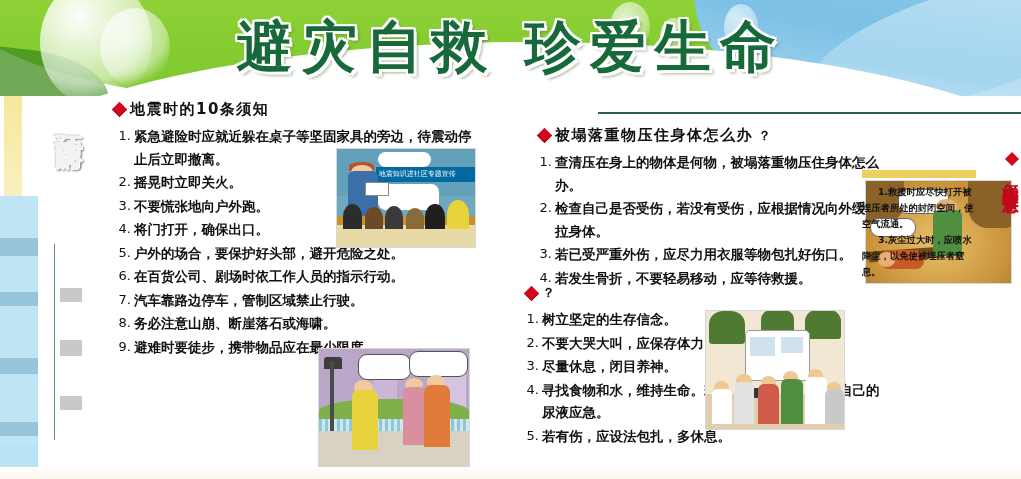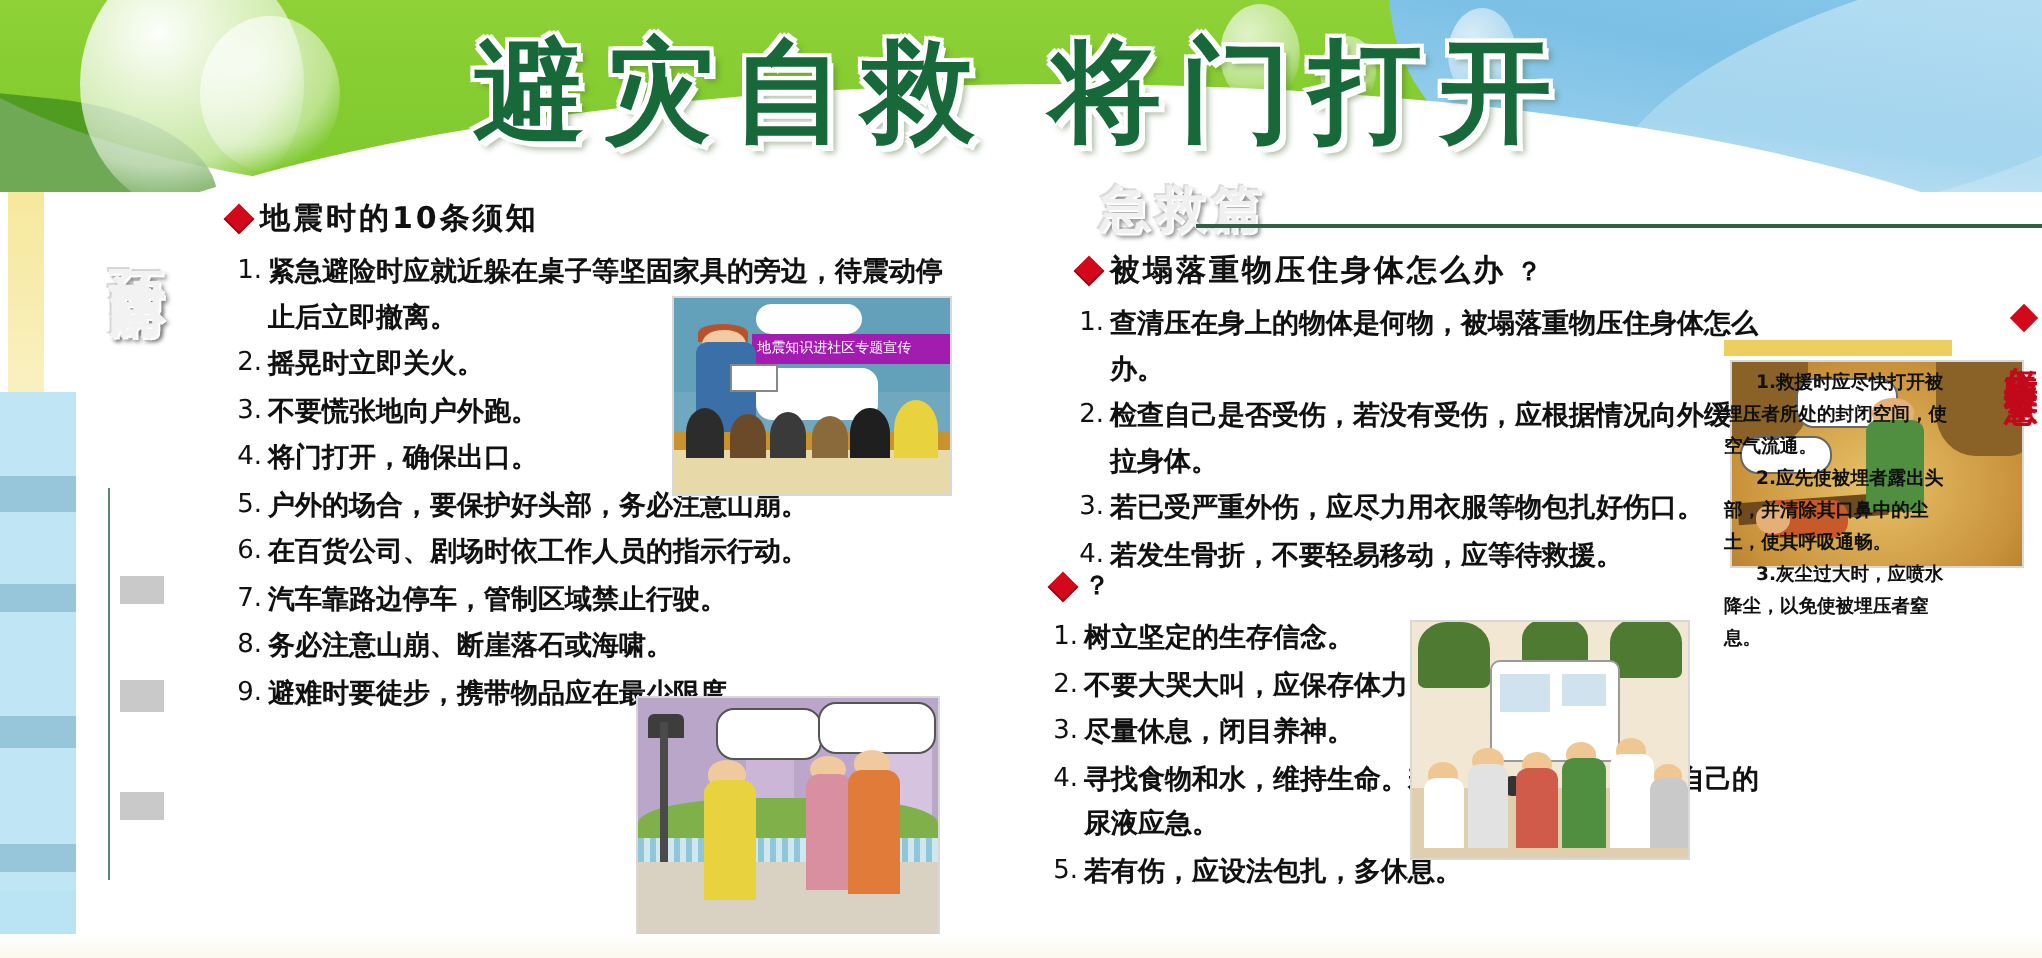--- a/index.html
+++ b/index.html
@@ -135,21 +135,21 @@
   }
   #jj-rule{position:absolute;left:98px;top:24px;width:425px;height:2px;background:#2f5f45;}
 
   
   .ill{position:absolute;border:1px solid #d8d8d8;overflow:hidden;}
 
   
   #ill-lecture{left:226px;top:48px;width:138px;height:98px;}
   #ill-lecture .sky{position:absolute;inset:0;background:#6fa8bf;}
   #ill-lecture .wall{position:absolute;left:0;top:0;width:100%;height:48%;background:#63a0ba;}
-  #ill-lecture .banner{position:absolute;left:28%;top:18%;width:72%;height:15px;background:#a21caf;}
+  #ill-lecture .banner{position:absolute;left:28%;top:18%;width:72%;height:15px;background:#0369a1;}
   #ill-lecture .banner i{position:absolute;left:3px;top:1px;font-style:normal;color:#fff;font-size:7px;line-height:13px;white-space:nowrap;}
   #ill-lecture .bub{position:absolute;background:#fff;border-radius:8px;}
   #ill-lecture .bubA{left:30%;top:3%;width:38%;height:15%;}
   #ill-lecture .bubB{left:30%;top:36%;width:44%;height:26%;}
   #ill-lecture .teacher{position:absolute;left:8%;top:22%;width:22%;height:48%;background:#3b6fa8;border-radius:6px 6px 0 0;}
   #ill-lecture .thead{position:absolute;left:10%;top:16%;width:16%;height:15%;background:#f2c9a0;border-radius:50%;}
   #ill-lecture .thair{position:absolute;left:9%;top:13%;width:18%;height:9%;background:#b8522a;border-radius:50% 50% 0 0;}
   #ill-lecture .book{position:absolute;left:20%;top:34%;width:16%;height:12%;background:#fff;border:1px solid #888;}
   #ill-lecture .desk{position:absolute;left:0;bottom:22%;width:100%;height:10%;background:#c8922f;}
   #ill-lecture .floor{position:absolute;left:0;bottom:0;width:100%;height:22%;background:#e8d9a8;}
@@ -236,21 +236,21 @@
     <div class="b-green2"></div>
     <div class="b-blue"></div>
     <div class="b-blue2"></div>
     <div class="b-darkwedge"></div>
     <div class="bubble bub1"></div>
     <div class="bubble bub2"></div>
     <div class="bubble bub3"></div>
     <div class="bubble bub4"></div>
     <div class="bubble bub5"></div>
     <div class="b-white-sweep"></div>
-    <div id="banner-title">避灾自救 将门打开</div>
+    <div id="banner-title">避灾自救 珍爱生命</div>
   </div>
 
   <div id="rail">
     <div class="rail-yellow"></div>
     <div class="rail-bluebox"></div>
     <div class="rail-band rb1"></div>
     <div class="rail-band rb2"></div>
     <div class="rail-band rb3"></div>
     <div class="rail-band rb4"></div>
     <div class="rail-grayband rg1"></div>
@@ -302,21 +302,21 @@
       <li>
           <span class="num">3.</span>
           <span class="txt" style="width:215px">不要慌张地向户外跑。</span>
         </li>
       <li>
           <span class="num">4.</span>
           <span class="txt" style="width:215px">将门打开，确保出口。</span>
         </li>
       <li>
           <span class="num">5.</span>
-          <span class="txt" style="width:330px">户外的场合，要保护好头部，务必注意山崩。</span>
+          <span class="txt" style="width:330px">户外的场合，要保护好头部，避开危险之处。</span>
         </li>
       <li>
           <span class="num">6.</span>
           <span class="txt" style="width:340px">在百货公司、剧场时依工作人员的指示行动。</span>
         </li>
       <li>
           <span class="num">7.</span>
           <span class="txt" style="width:340px">汽车靠路边停车，管制区域禁止行驶。</span>
         </li>
       <li>
@@ -345,23 +345,20 @@
       <div class="pA"></div>
       <div class="pBh"></div>
       <div class="pB"></div>
       <div class="pCh"></div>
       <div class="pC"></div>
     </div>
   </div>
 
   <div id="col-right">
 
-    <div id="jj-wrap">
-      <div id="jj-title">急救篇</div>
-    </div>
     <div id="jj-rule"></div>
 
     <div style="position:absolute;left:35px;top:38px;width:360px;">
       <div class="sec-head">
         <span class="diamond"></span>
         <span>被塌落重物压住身体怎么办</span>
         <span class="qm">？</span>
       </div>
       <ol class="list">
         <li>
@@ -450,20 +447,19 @@
       <div class="phead" style="left:88%;bottom:30%;width:10%;height:10%;"></div>
       <div class="person" style="left:86%;width:14%;height:30%;background:#c9c9c9;"></div>
     </div>
   </div>
 
   <div id="col-far">
     <div class="fr-topbar"></div>
     <div class="fr-diamond"></div>
     <div id="fr-text">
       <p>1.救援时应尽快打开被埋压者所处的封闭空间，使空气流通。</p>
-      <p>2.应先使被埋者露出头部，并清除其口鼻中的尘土，使其呼吸通畅。</p>
       <p>3.灰尘过大时，应喷水降尘，以免使被埋压者窒息。</p>
     </div>
     <div id="fr-vertical">怎样防止被埋者窒息？</div>
   </div>
 
   <div class="bottom-fade"></div>
 </div>
 
 </body></html>

